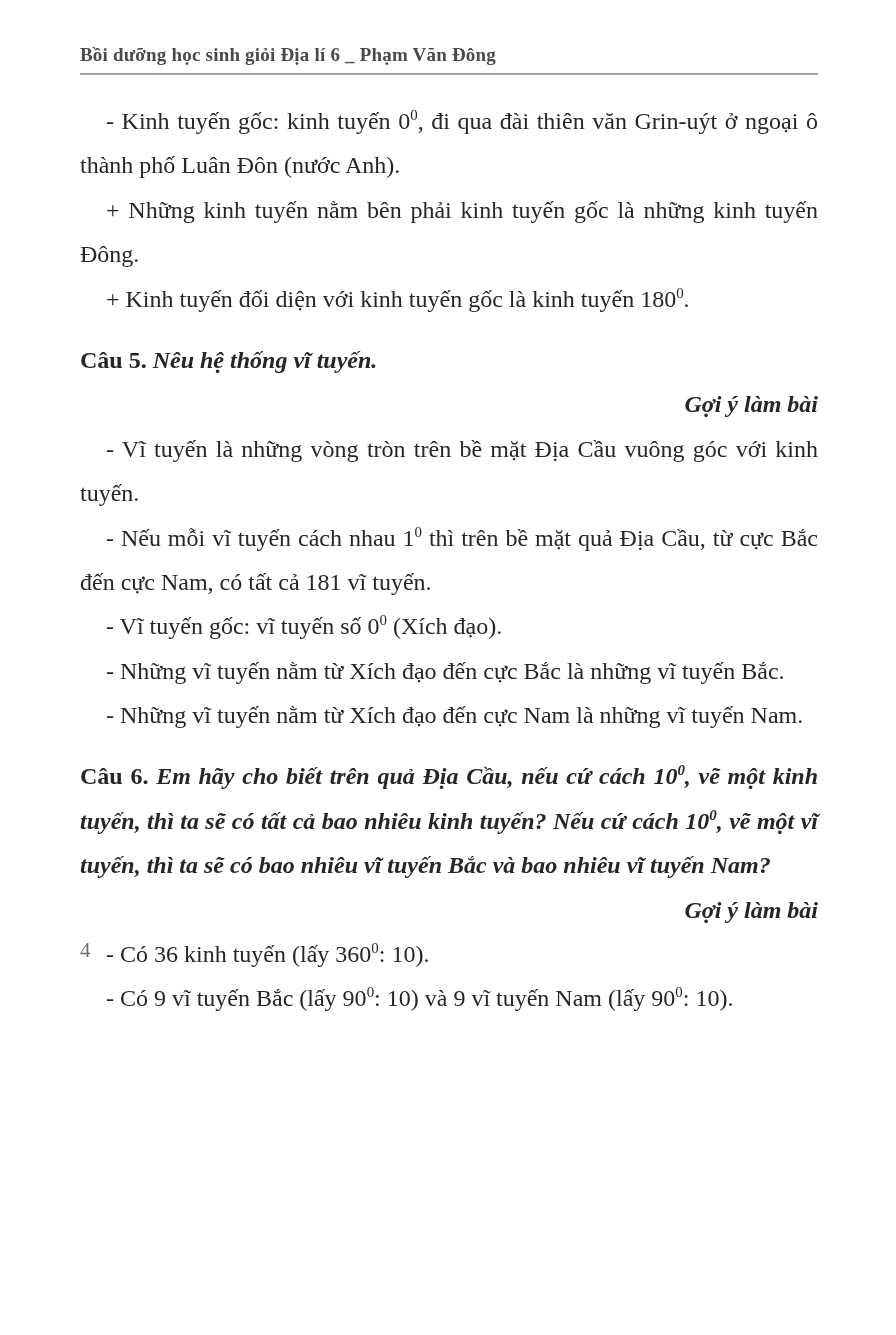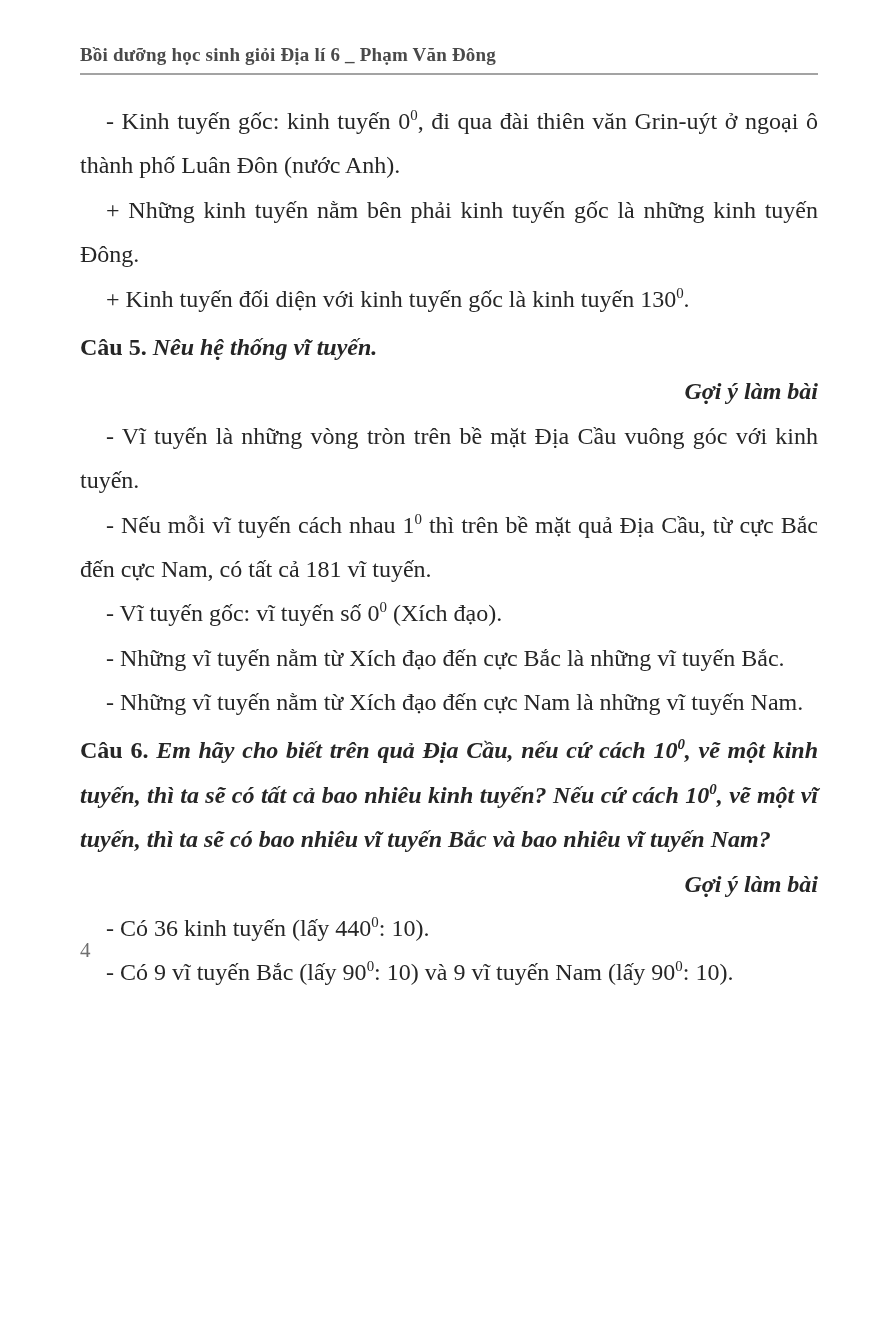--- a/index.html
+++ b/index.html
@@ -23,21 +23,21 @@
     border-bottom: 2px solid #a3a3a3;
   }
   .doc-body {
     margin-top: 24px;
     font-size: 24px;
     line-height: 1.85;
     text-align: justify;
   }
   p.blk { margin: 0; }
   p.para { text-indent: 26px; }
-  p.question { margin-top: 4px; }
+  p.question { margin-top: 17px; }
   p.center { text-align: right; text-indent: 0; }
   .b { font-weight: bold; }
   .i { font-style: italic; }
   sup { font-size: 0.62em; line-height: 0; vertical-align: super; }
   .page-number {
     position: absolute;
     left: 80px;
     bottom: 66px;
     font-size: 21px;
     color: #6f6f6f;
@@ -45,28 +45,28 @@
 </style>
 </head>
 <body>
 
 <div class="page">
   <div class="header">Bồi dưỡng học sinh giỏi Địa lí 6 _ Phạm Văn Đông</div>
 
   <div class="doc-body">
       <p class="blk para"><span>- Kinh tuyến gốc: kinh tuyến 0</span><sup>0</sup><span>, đi qua đài thiên văn Grin-uýt ở ngoại ô thành phố Luân Đôn (nước Anh).</span></p>
       <p class="blk para"><span>+ Những kinh tuyến nằm bên phải kinh tuyến gốc là những kinh tuyến Đông.</span></p>
-      <p class="blk para"><span>+ Kinh tuyến đối diện với kinh tuyến gốc là kinh tuyến 130</span><sup>0</sup><span>.</span></p>
+      <p class="blk para"><span>+ Kinh tuyến đối diện với kinh tuyến gốc là kinh tuyến 180</span><sup>0</sup><span>.</span></p>
       <p class="blk question"><span class="b">Câu 5. </span><span class="b i">Nêu hệ thống vĩ tuyến.</span></p>
       <p class="blk center"><span class="b i">Gợi ý làm bài</span></p>
       <p class="blk para"><span>- Vĩ tuyến là những vòng tròn trên bề mặt Địa Cầu vuông góc với kinh tuyến.</span></p>
       <p class="blk para"><span>- Nếu mỗi vĩ tuyến cách nhau 1</span><sup>0</sup><span> thì trên bề mặt quả Địa Cầu, từ cực Bắc đến cực Nam, có tất cả 181 vĩ tuyến.</span></p>
       <p class="blk para"><span>- Vĩ tuyến gốc: vĩ tuyến số 0</span><sup>0</sup><span> (Xích đạo).</span></p>
       <p class="blk para"><span>- Những vĩ tuyến nằm từ Xích đạo đến cực Bắc là những vĩ tuyến Bắc.</span></p>
       <p class="blk para"><span>- Những vĩ tuyến nằm từ Xích đạo đến cực Nam là những vĩ tuyến Nam.</span></p>
       <p class="blk question"><span class="b">Câu 6. </span><span class="b i">Em hãy cho biết trên quả Địa Cầu, nếu cứ cách 10</span><sup class="b i">0</sup><span class="b i">, vẽ một kinh tuyến, thì ta sẽ có tất cả bao nhiêu kinh tuyến? Nếu cứ cách 10</span><sup class="b i">0</sup><span class="b i">, vẽ một vĩ tuyến, thì ta sẽ có bao nhiêu vĩ tuyến Bắc và bao nhiêu vĩ tuyến Nam?</span></p>
       <p class="blk center"><span class="b i">Gợi ý làm bài</span></p>
-      <p class="blk para"><span>- Có 36 kinh tuyến (lấy 440</span><sup>0</sup><span>: 10).</span></p>
+      <p class="blk para"><span>- Có 36 kinh tuyến (lấy 360</span><sup>0</sup><span>: 10).</span></p>
       <p class="blk para"><span>- Có 9 vĩ tuyến Bắc (lấy 90</span><sup>0</sup><span>: 10) và 9 vĩ tuyến Nam (lấy 90</span><sup>0</sup><span>: 10).</span></p>
     </div>
 
   <div class="page-number">4</div>
 </div>
 
 </body></html>

